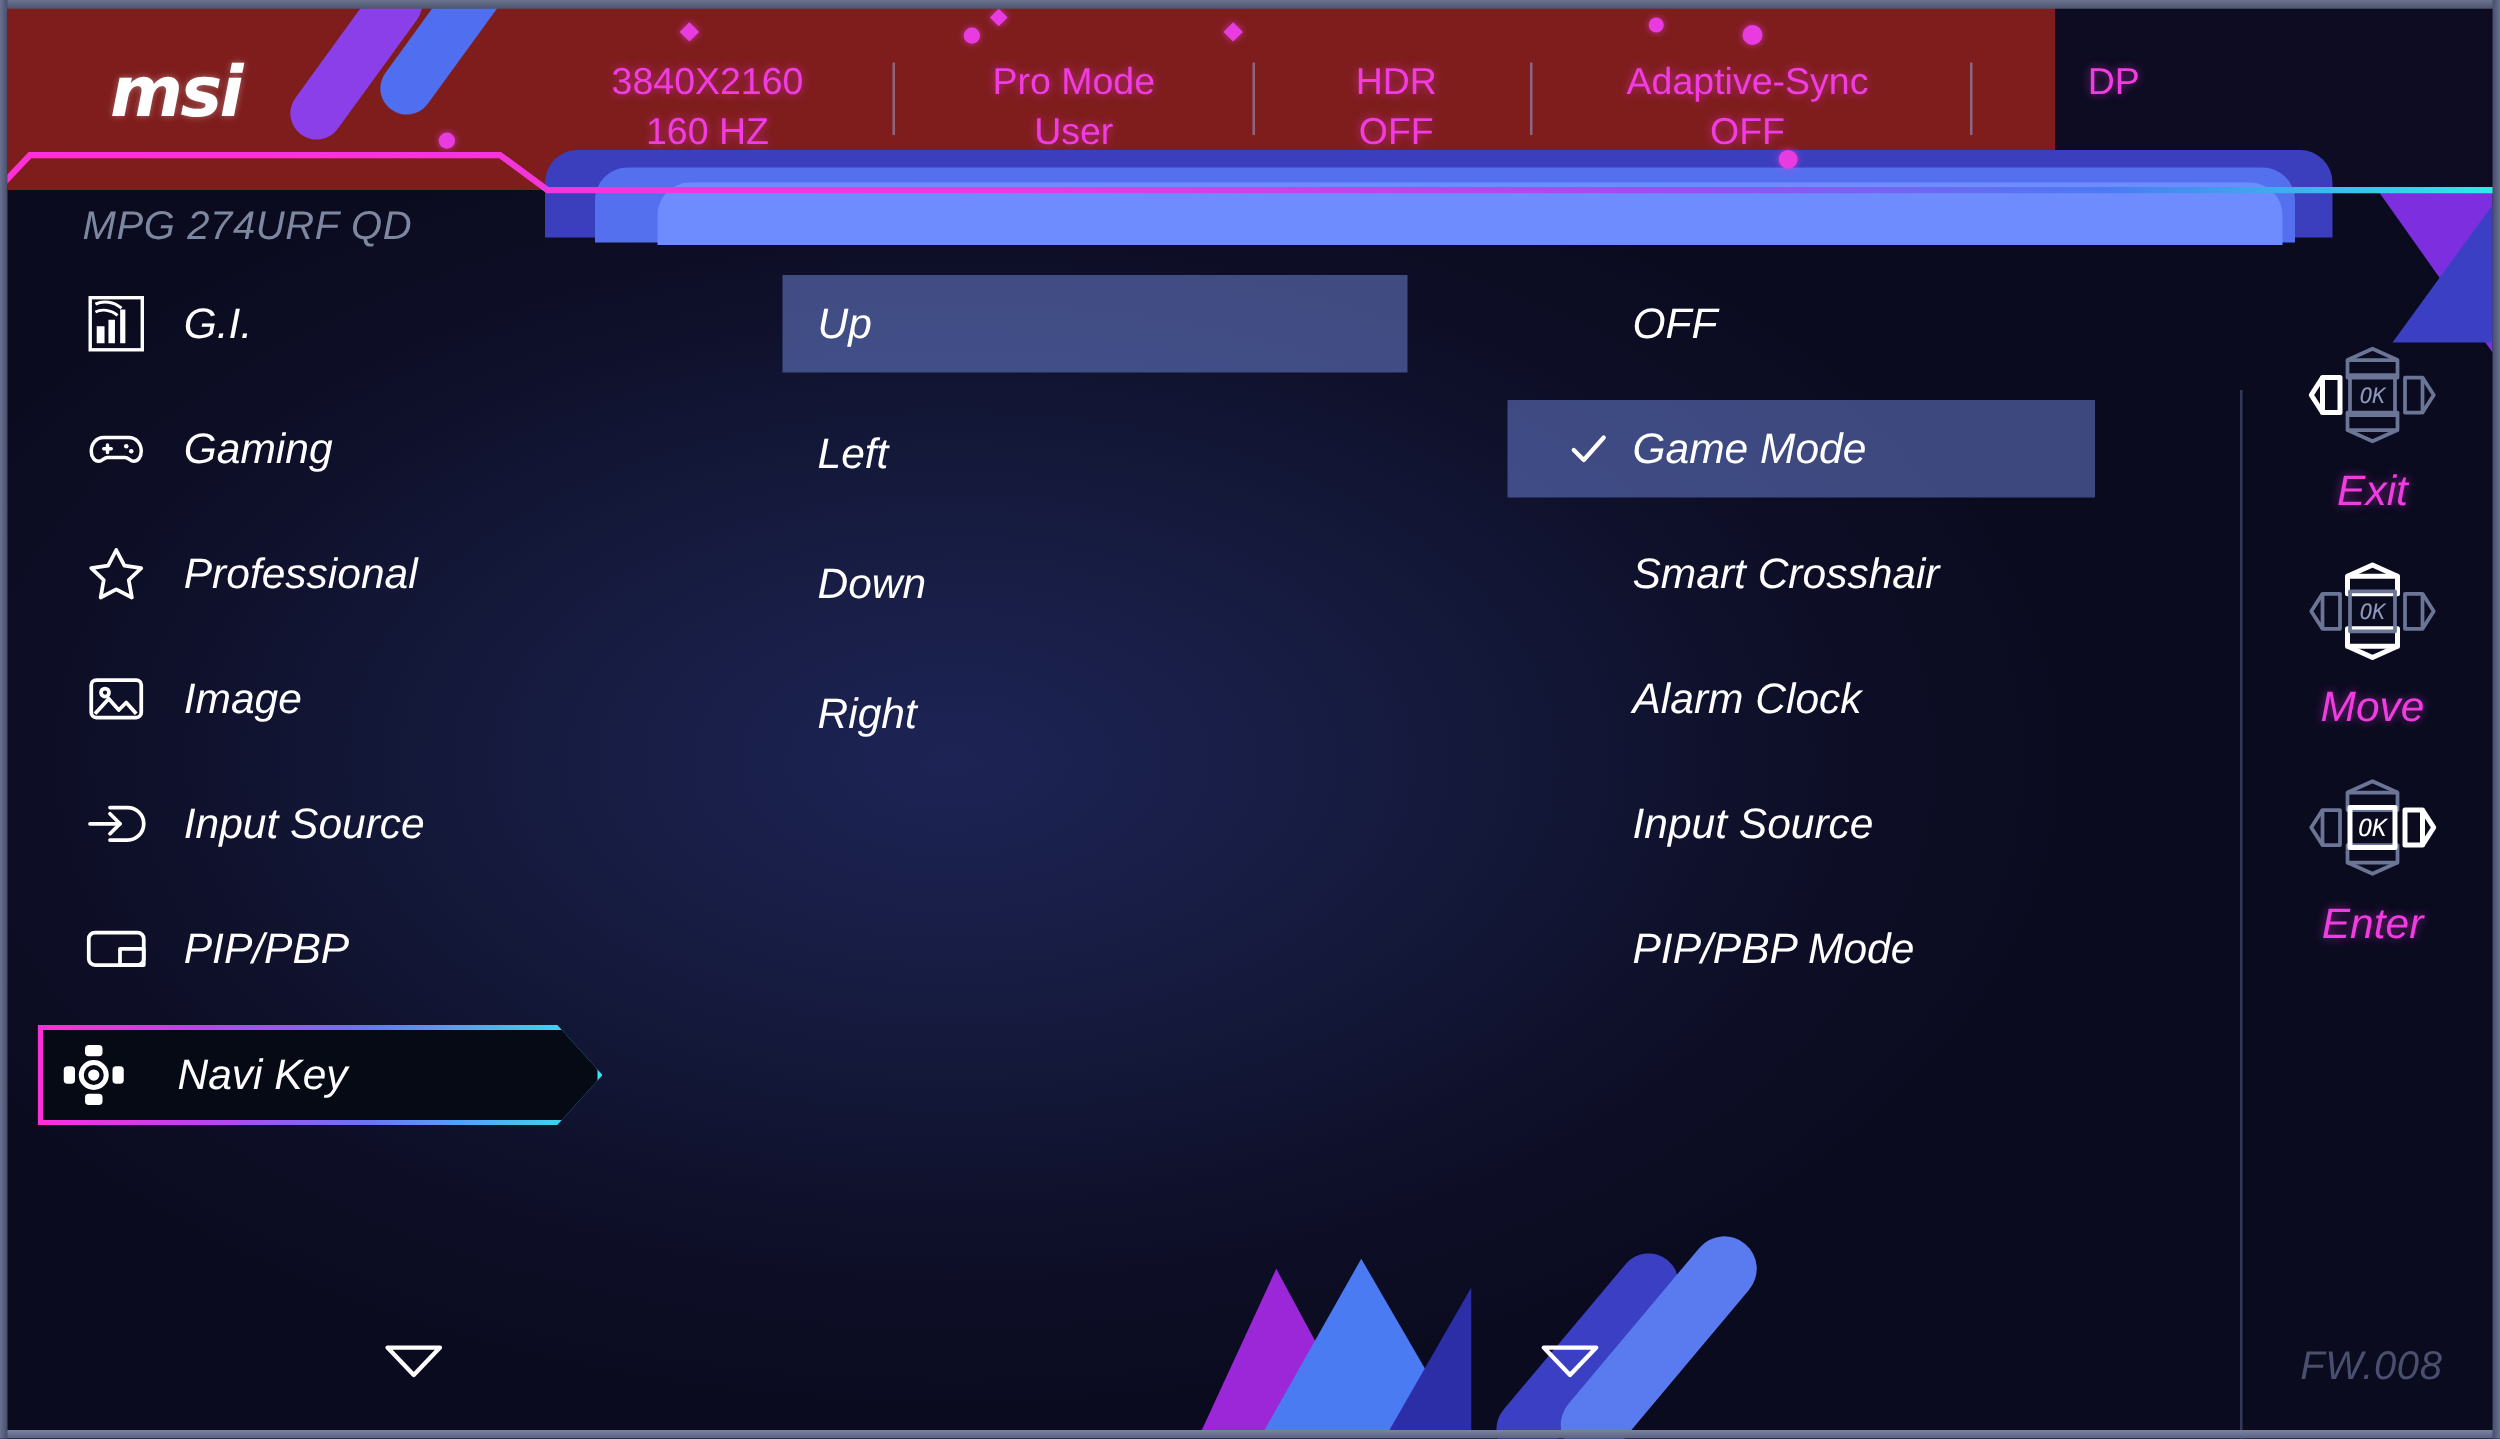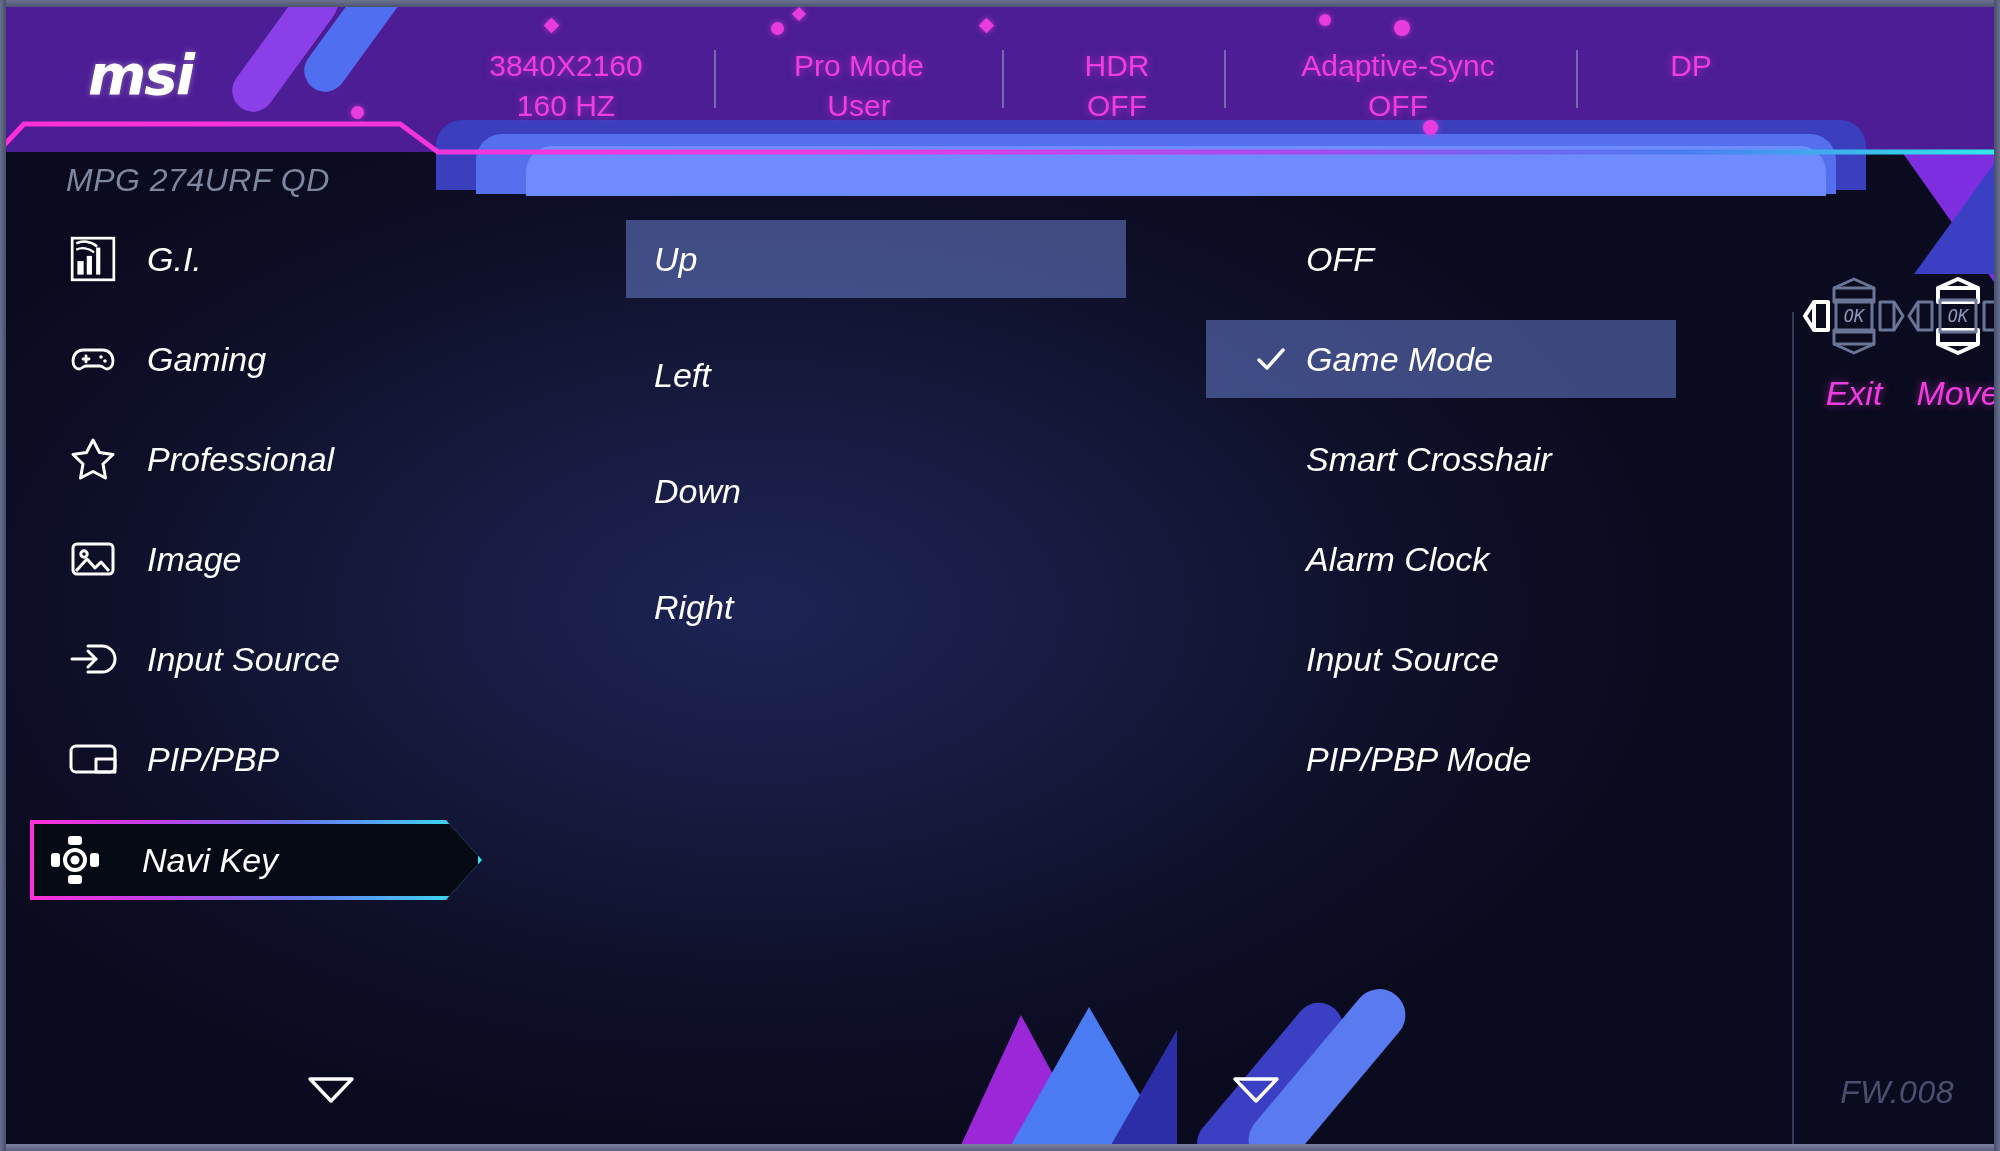--- a/index.html
+++ b/index.html
@@ -29,22 +29,22 @@
     position: absolute; top: 0; height: 1151px; width: 6px;
     background: linear-gradient(90deg,#6a7190,#474e6b);
     z-index: 60;
   }
   .bezel-left { left: 0; }
   .bezel-right { right: 0; background: linear-gradient(270deg,#6a7190,#474e6b); }
 
   
   .header {
     position: absolute; top: 6px; left: 6px;
-    width: 1988px; height: 146px;
-    background: #4c1d95;
+    width: 1638px; height: 146px;
+    background: #7f1d1d;
     z-index: 20;
   }
   .msi-logo {
     position: absolute; left: 82px; top: 36px;
     font-family: "DejaVu Sans", sans-serif;
     font-size: 56px; font-weight: 700; font-style: italic;
     letter-spacing: -2px;
     color: #ffffff;
     text-shadow: 0 0 6px rgba(255,255,255,.35);
   }
@@ -167,21 +167,21 @@
       linear-gradient(#060a14,#060a14) padding-box,
       linear-gradient(90deg,#ff2fd6 0%, #c040ef 28%, #6a74f5 58%, #35e6ef 100%) border-box;
     border: 4px solid transparent;
     clip-path: polygon(0 0, 92% 0, 100% 50%, 92% 100%, 0 100%);
   }
   .mi.sel .lbl { margin-left: 40px; }
 
   
   .mrow {
     height: 78px; display: flex; align-items: center;
-    padding-left: 28px; margin-bottom: 38px;
+    padding-left: 28px; margin-bottom: 26px;
     font-size: 34px; color: #ffffff;
   }
   .mrow.sel { background: rgba(112,132,214,.52); width: 500px; }
 
   
   .rrow {
     height: 78px; display: flex; align-items: center;
     padding-left: 100px; margin-bottom: 22px;
     font-size: 34px; color: #ffffff; position: relative;
   }
@@ -189,21 +189,21 @@
   .rrow .check {
     position: absolute; left: 48px; top: 50%;
     transform: translateY(-50%);
     width: 34px; height: 34px; color: #ffffff;
   }
 
   
   .helper {
     position: absolute; left: 1796px; top: 110px;
     width: 192px; z-index: 14;
-    display: flex; flex-direction: row; align-items: center;
+    display: flex; flex-direction: column; align-items: center;
   }
   .help-item {
     display: flex; flex-direction: column; align-items: center;
     margin-bottom: 22px;
   }
   .help-item .pad { width: 104px; height: 108px; }
   .help-item .cap {
     margin-top: 4px;
     font-size: 34px; color: #f03ce0;
     text-shadow: 0 0 8px rgba(240,60,224,.5);

